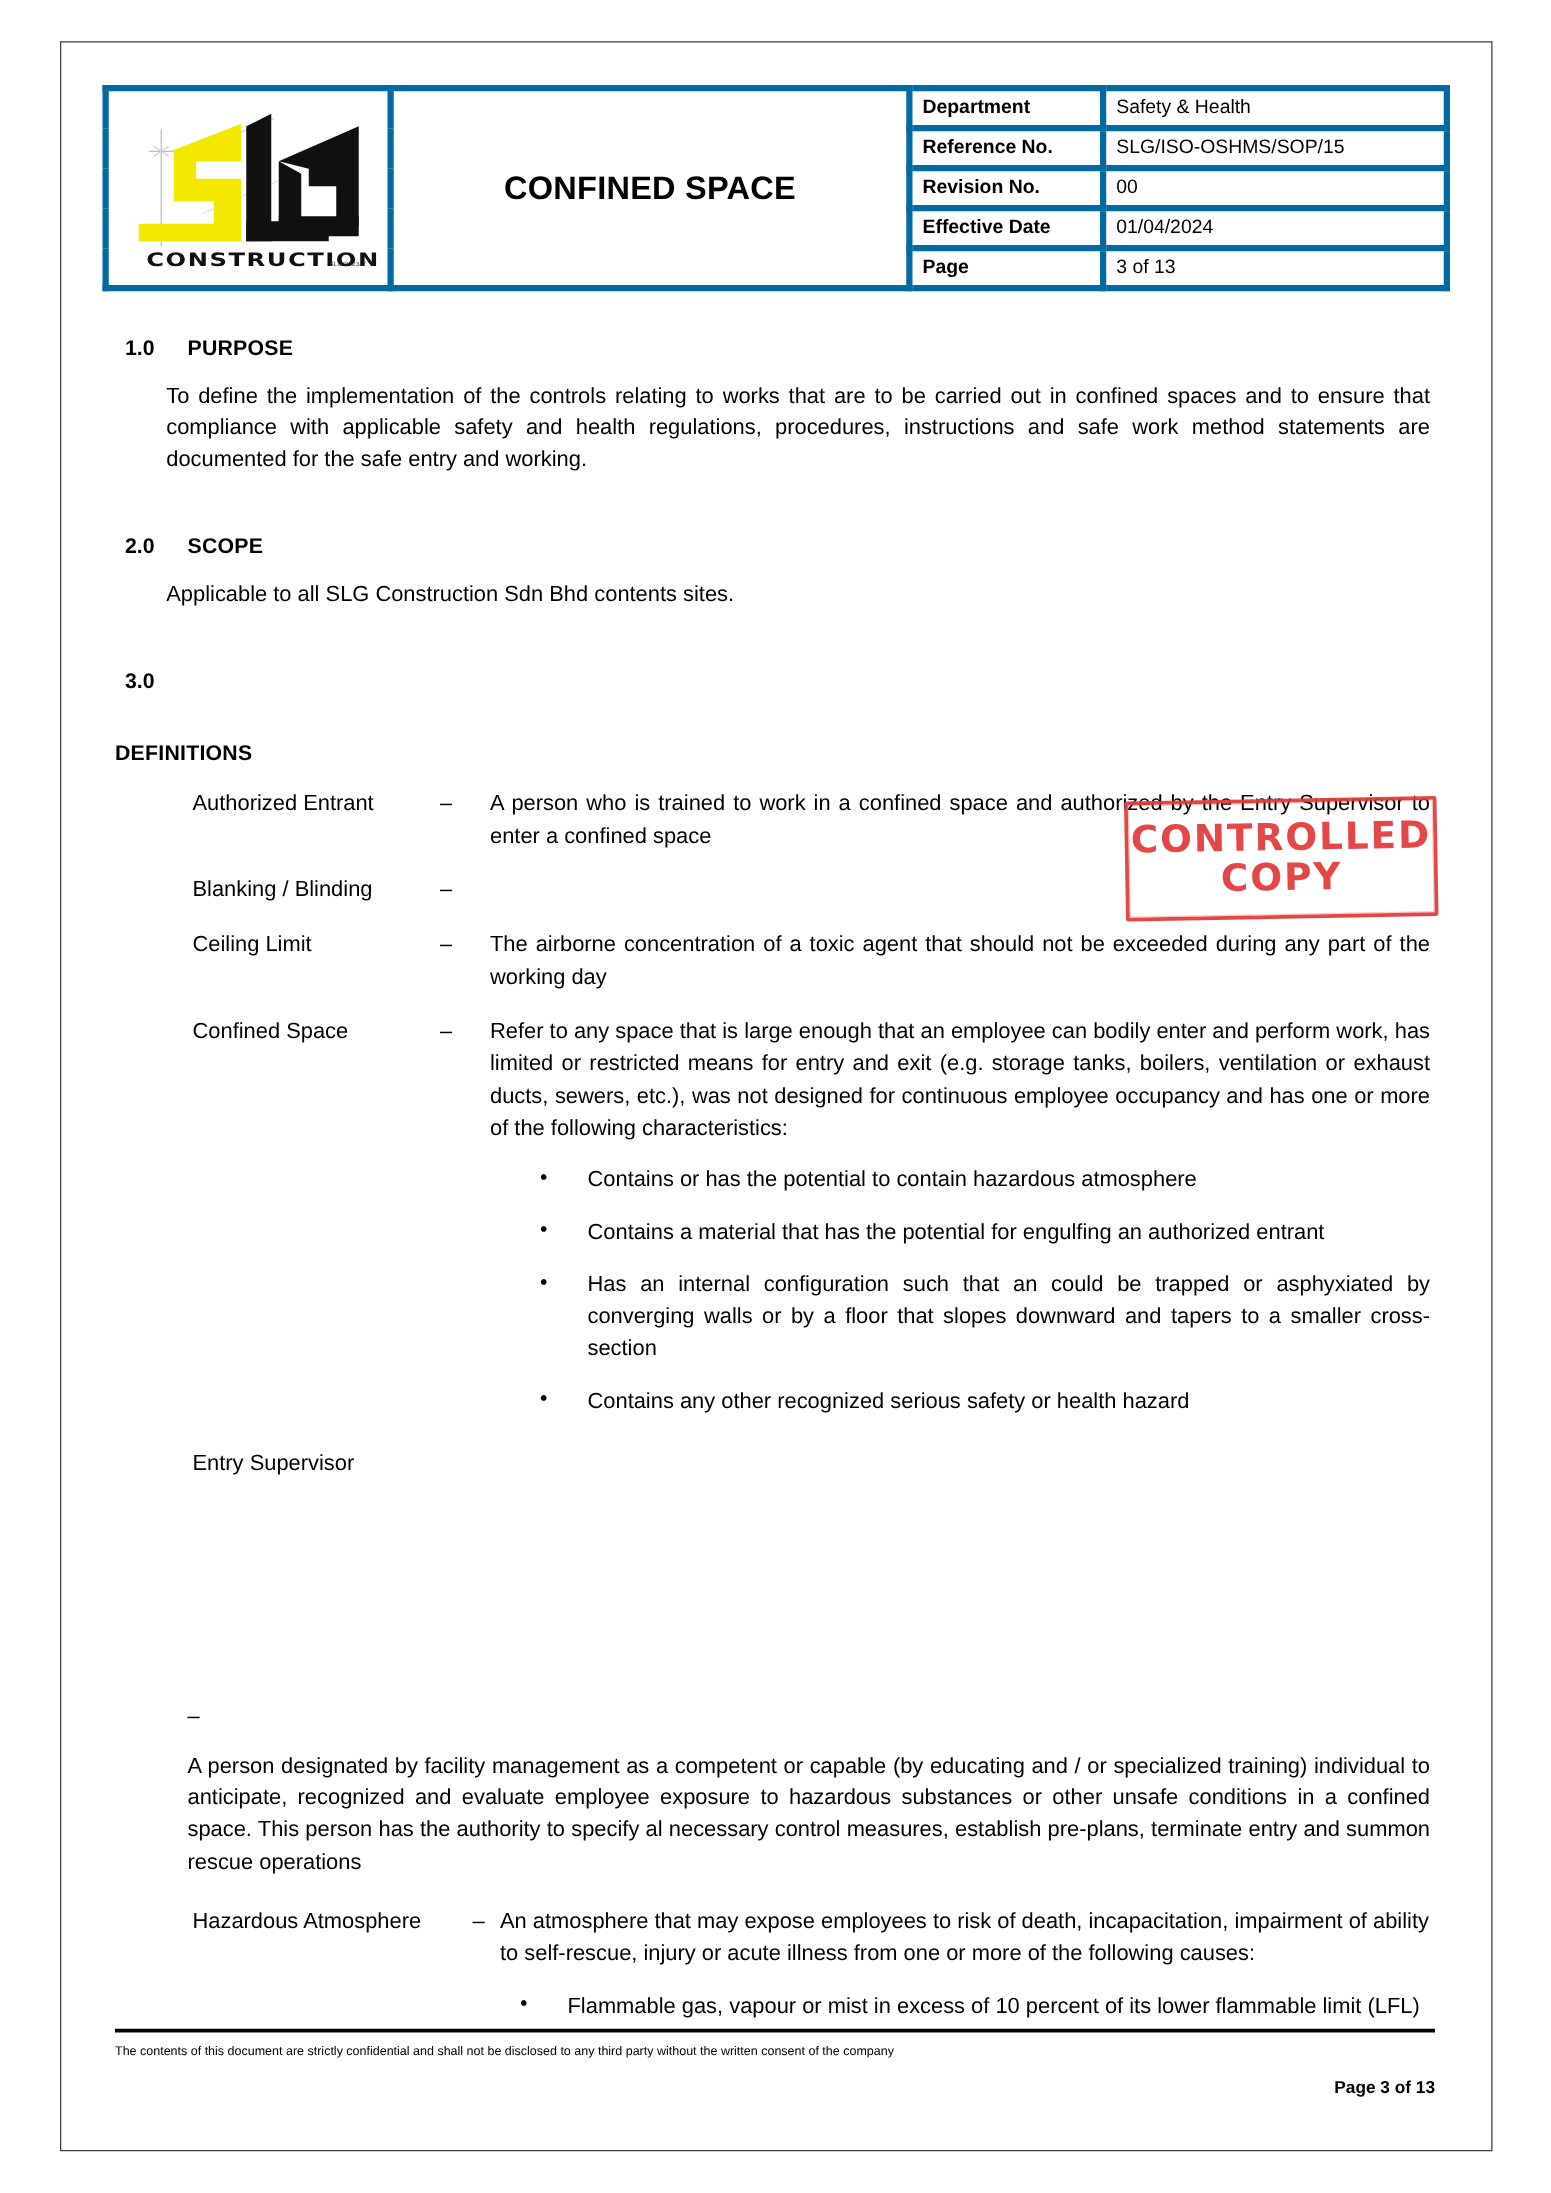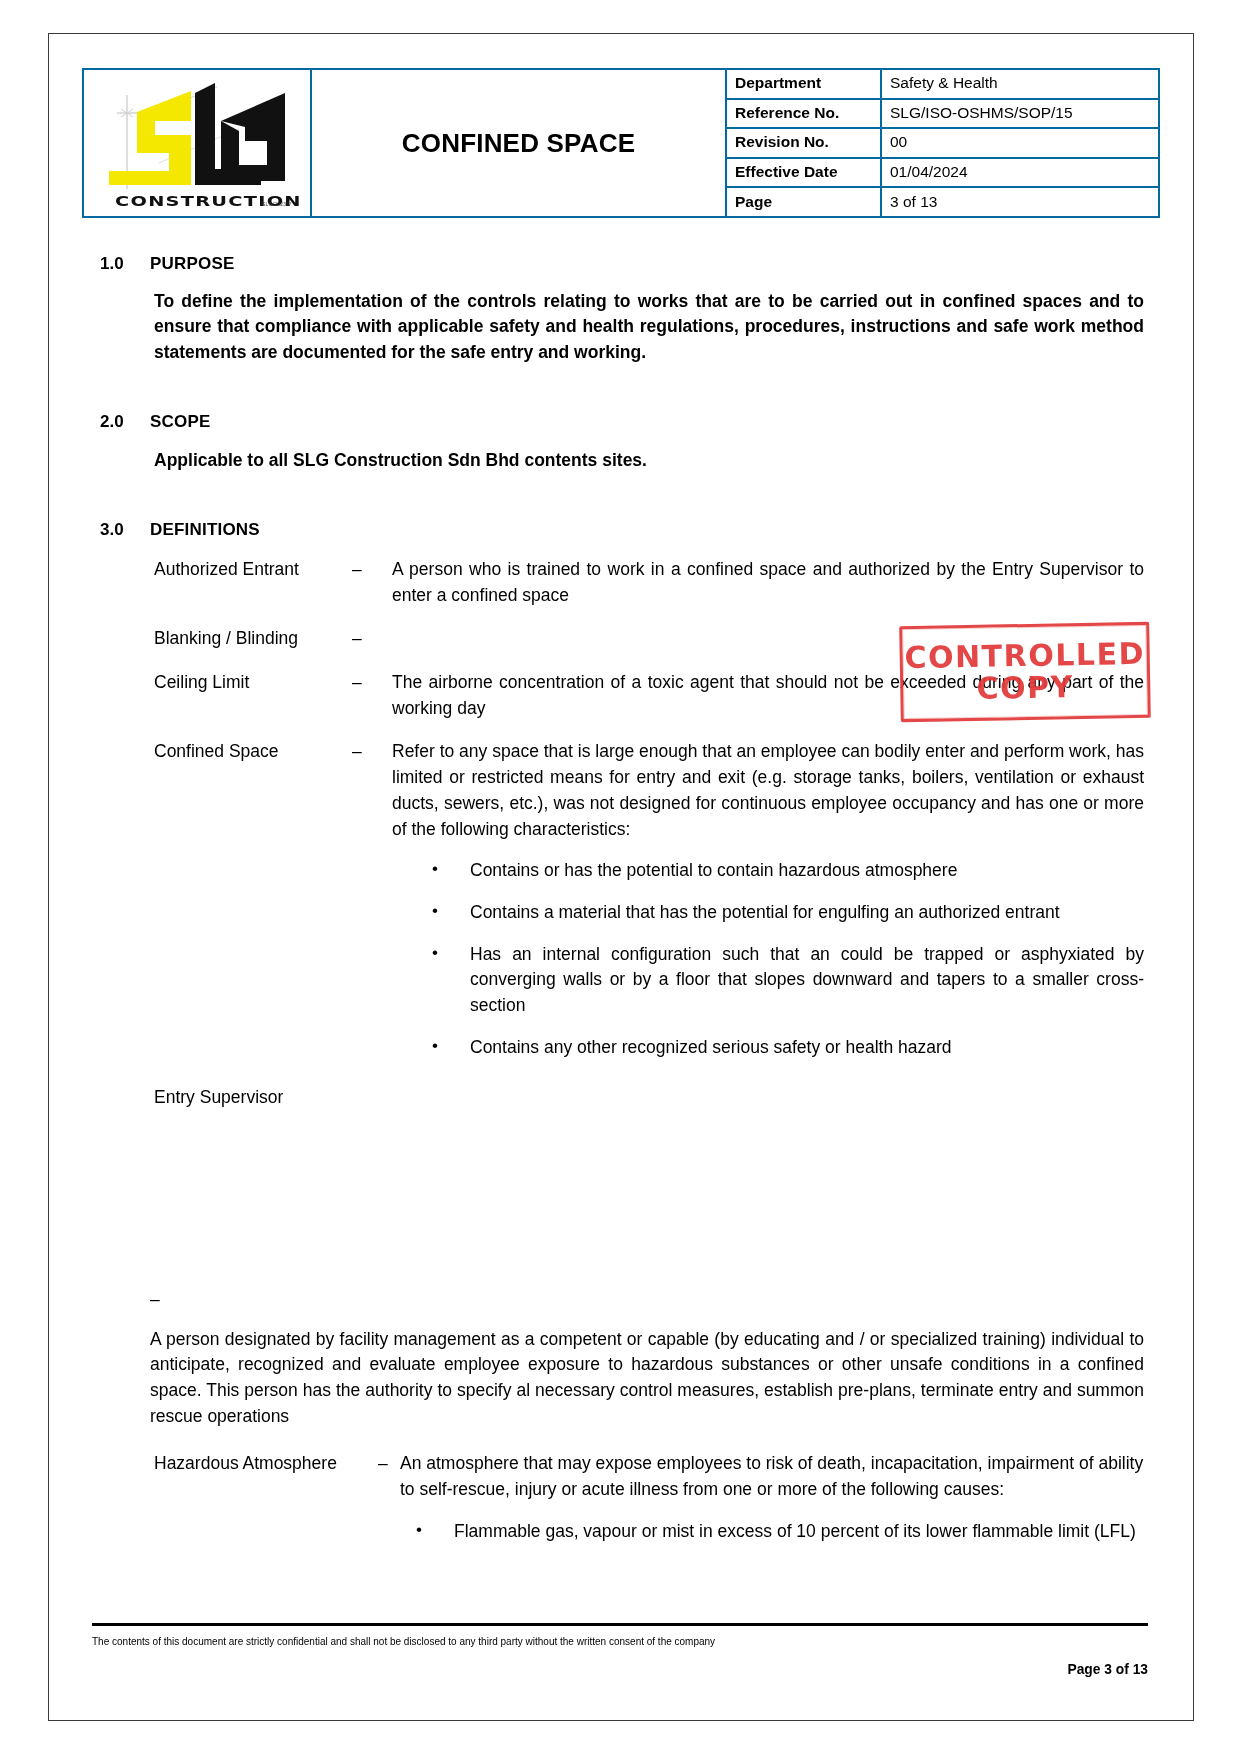--- a/index.html
+++ b/index.html
@@ -38,21 +38,21 @@
     padding: 23px 22px 0 22px;
   }
 
   
   table.header-table {
     width: 100%;
     border-collapse: collapse;
     table-layout: fixed;
   }
   table.header-table td {
-    border: 2px solid #0369a1;
+    border: 5px solid #0369a1;
     padding: 0;
     vertical-align: middle;
   }
   .logo-cell {
     width: 228px;
     height: 148px;
     text-align: center;
     padding: 6px 4px !important;
   }
   .title-cell {
@@ -123,27 +123,26 @@
     font-weight: bold;
     font-size: 17px;
     padding-left: 8px;
   }
   .section-title {
     font-weight: bold;
     font-size: 17px;
     letter-spacing: 0.2px;
   }
   .para {
-    margin: 12px 0 0 58px;
+    margin: 12px 0 0 37px;
     padding-left: 4px;
     text-align: justify;
     font-size: 17.5px;
     line-height: 1.47;
     padding-right: 4px;
-    font-weight: bold;
   }
   .para.nojust { text-align: left; }
 
   
   .defs { margin-top: 14px; margin-left: 58px; }
   .def-row {
     display: flex;
     align-items: flex-start;
     margin-top: 18px;
   }
@@ -312,21 +311,21 @@
         <div class="section-title">PURPOSE</div>
       </div>
       <div class="para">To define the implementation of the controls relating to works that are to be carried out in confined spaces and to ensure that compliance with applicable safety and health regulations, procedures, instructions and safe work method statements are documented for the safe entry and working.</div>
 
       <div class="section" style="margin-top:44px;">
         <div class="section-num">2.0</div>
         <div class="section-title">SCOPE</div>
       </div>
       <div class="para nojust" style="margin-top:14px;">Applicable to all SLG Construction Sdn Bhd contents sites.</div>
 
-      <div class="section" style="margin-top:44px;">
+      <div class="section" style="margin-top:44px;flex-direction:column;">
         <div class="section-num">3.0</div>
         <div class="section-title">DEFINITIONS</div>
       </div>
 
       <div class="defs">
 
         <div class="def-row">
           <div class="def-term">Authorized Entrant</div>
           <div class="def-dash">–</div>
           <div class="def-text">A person who is trained to work in a confined space and authorized by the Entry Supervisor to enter a confined space</div>

